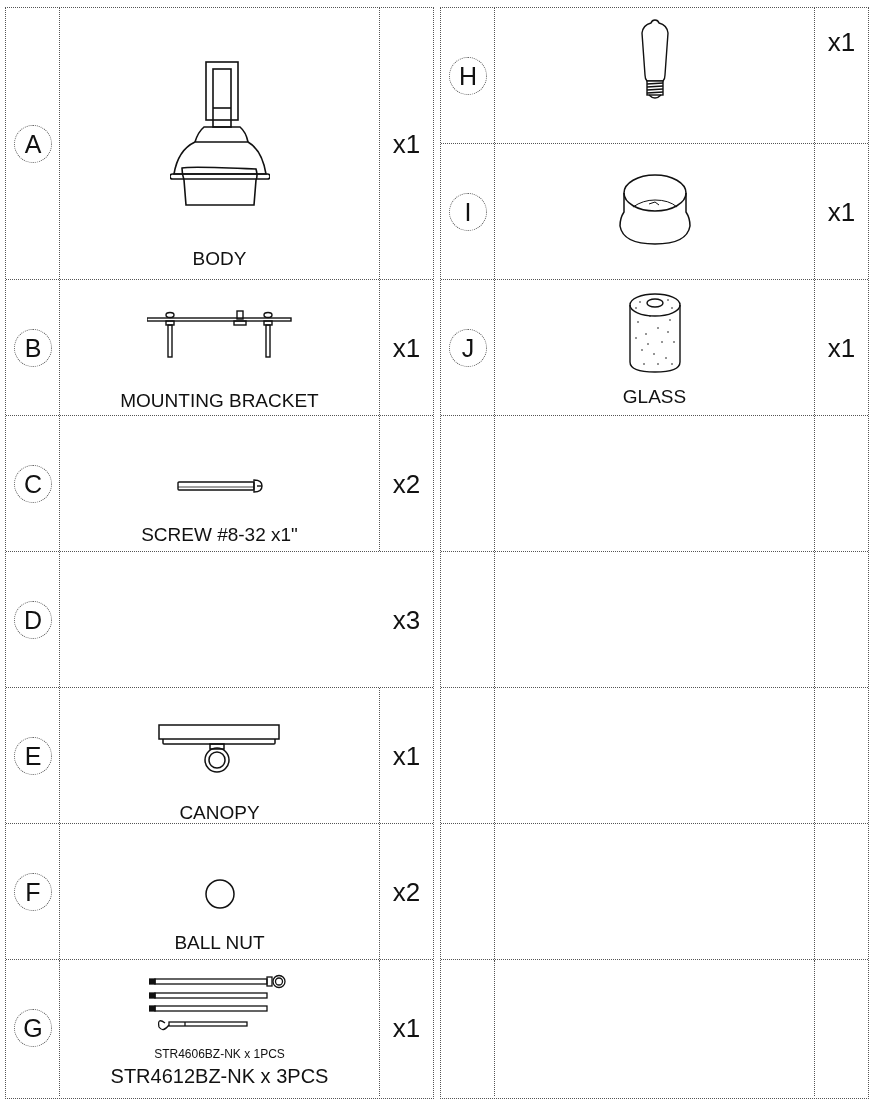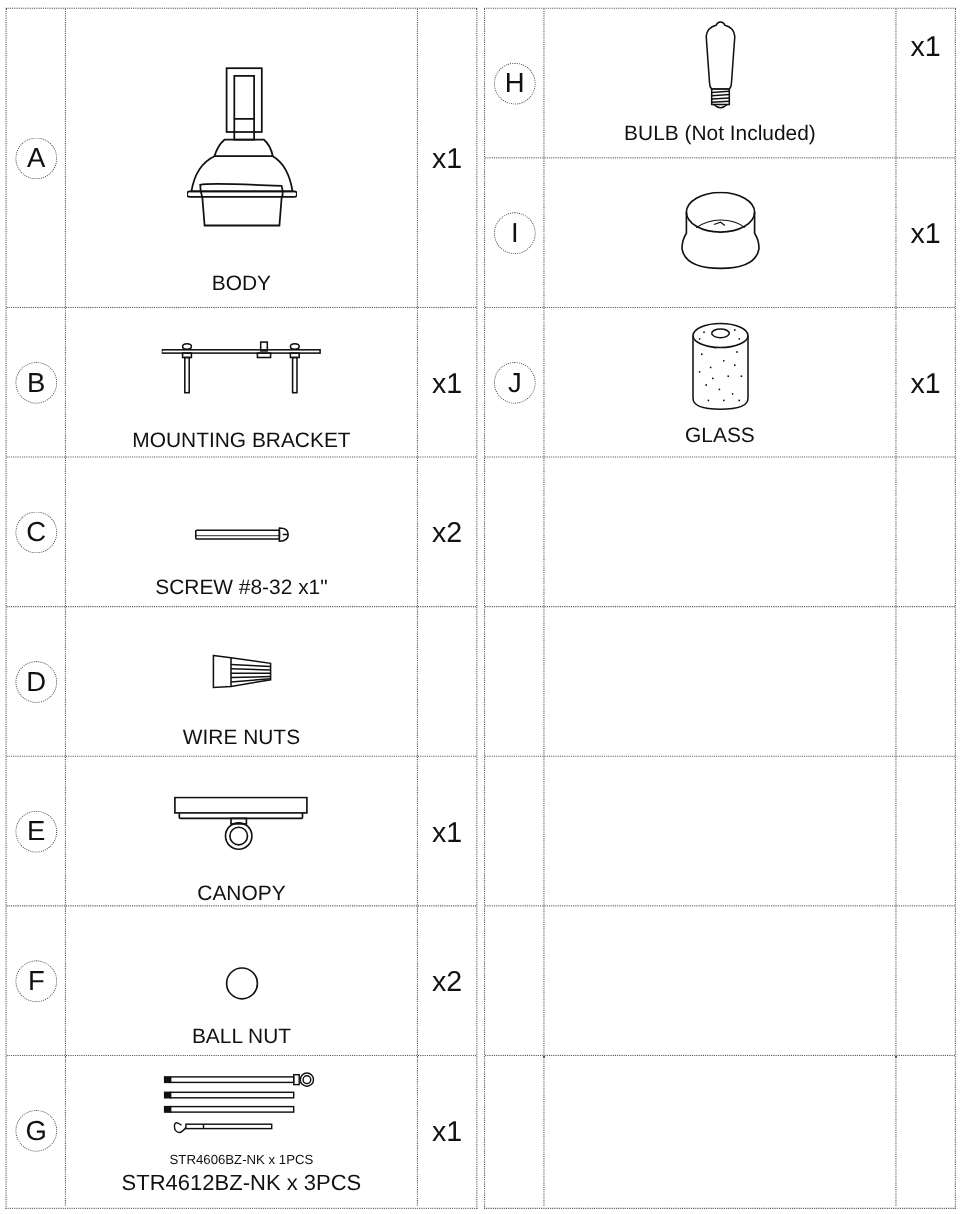--- a/index.html
+++ b/index.html
@@ -87,34 +87,23 @@
     </div>
     <div class="c3">
         <div class="qty">x2</div>
       </div>
   </div>
 
   <div class="row" style="top:544px;">
     <div class="c1">
         <div class="letter">D</div>
       </div>
-    <div class="c2">
-      <div class="pic" style="top:42px;">
-        <svg width="56" height="34" viewBox="0 0 56 34" fill="none" stroke="#111" stroke-width="1.4">
-          <path d="M2 2 L18 4 L54 9 V24 L18 30 L2 31 Z"></path>
-          <line x1="18" y1="4" x2="18" y2="30"></line>
-          <line x1="18" y1="10" x2="54" y2="12"></line>
-          <line x1="18" y1="14" x2="54" y2="15"></line>
-          <line x1="18" y1="18" x2="54" y2="18"></line>
-          <line x1="18" y1="22" x2="54" y2="21"></line>
-          <line x1="18" y1="26" x2="54" y2="23"></line>
-        </svg>
-      </div>
-      <div class="name" style="top:108px;">WIRE NUTS</div>
-    </div>
+    <div class="c3">
+        <div class="qty">x3</div>
+      </div>
   </div>
 
   <div class="row" style="top:680px;">
     <div class="c1">
         <div class="letter">E</div>
       </div>
     <div class="c2">
       <div class="pic" style="top:36px;">
         <svg width="124" height="52" viewBox="0 0 124 52" fill="none" stroke="#111" stroke-width="1.5">
           <rect x="1" y="1" width="120" height="14"></rect>
@@ -189,21 +178,20 @@
         <svg width="36" height="82" viewBox="0 0 36 82" fill="none" stroke="#111" stroke-width="1.4">
           <path d="M18 1 Q21 1 22 4 Q30 6 31 14 L28 56 Q28 60 26 62 H10 Q8 60 8 56 L5 14 Q6 6 14 4 Q15 1 18 1 Z"></path>
           <rect x="10" y="62" width="16" height="14" fill="#fff"></rect>
           <line x1="10" y1="65" x2="26" y2="64"></line>
           <line x1="10" y1="68" x2="26" y2="67"></line>
           <line x1="10" y1="71" x2="26" y2="70"></line>
           <line x1="10" y1="74" x2="26" y2="73"></line>
           <path d="M12 76 Q18 82 24 76"></path>
         </svg>
       </div>
-      <div class="name" style="top:103px;">BULB (Not Included)</div>
     </div>
     <div class="c3">
         <div class="qty" style="margin-top:-50px;">x1</div>
       </div>
   </div>
 
   <div class="row" style="top:136px;">
     <div class="c1">
         <div class="letter">I</div>
       </div>

